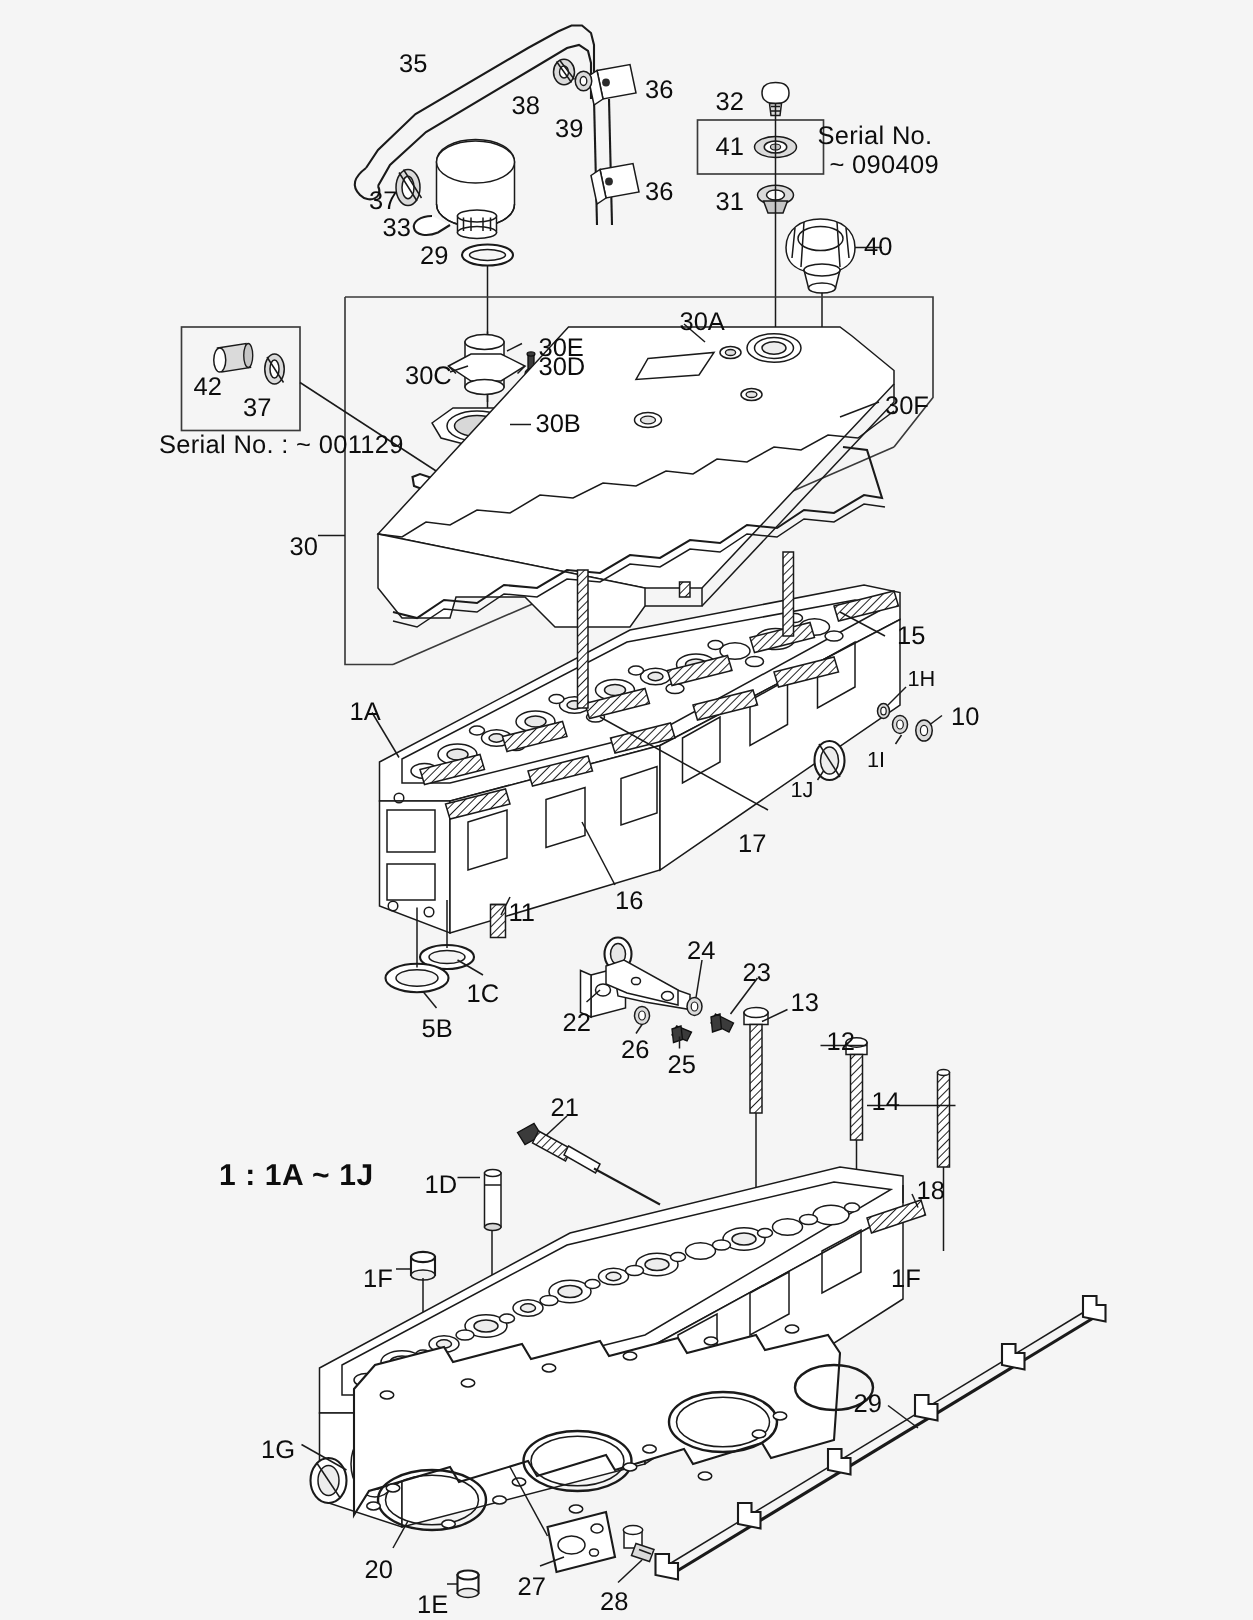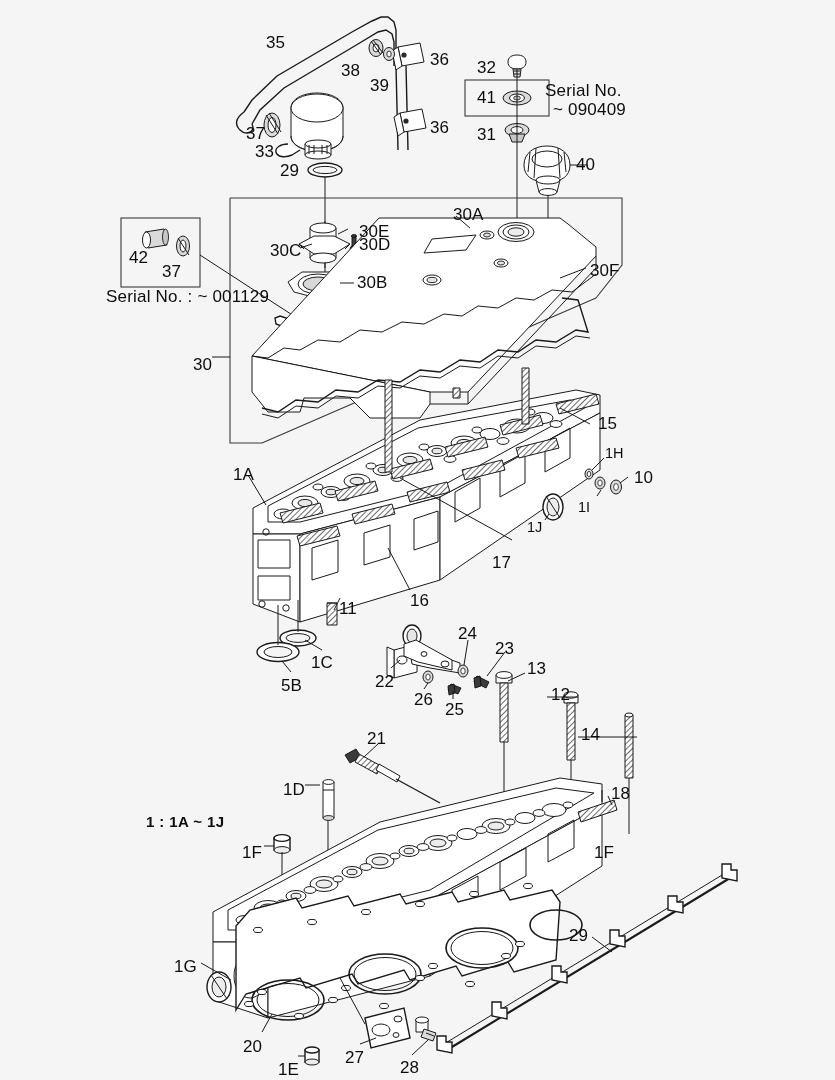--- a/index.html
+++ b/index.html
@@ -19,21 +19,21 @@
   .lbl{
     position:absolute;
     color:#0d0d0d;
     font-size:17px;
     line-height:1;
     white-space:nowrap;
     font-family:"Liberation Sans","DejaVu Sans",sans-serif;
   }
   .lbl.sm{font-size:14.5px;}
   .lbl.serial{font-size:17px;letter-spacing:.2px;}
-  .lbl.legend{font-size:15px;font-weight:bold;letter-spacing:.4px;margin-top:40px;}
+  .lbl.legend{font-size:20px;font-weight:bold;letter-spacing:.4px;}
   svg{display:block;}
   .ln{fill:none;stroke:#1a1a1a;stroke-width:1;}
   .ln2{fill:none;stroke:#1a1a1a;stroke-width:1.4;}
   .lnth{fill:none;stroke:#1a1a1a;stroke-width:2.1;}
   .lead{fill:none;stroke:#1a1a1a;stroke-width:1;}
   .box{fill:none;stroke:#3a3a3a;stroke-width:1.1;}
   .wh{fill:#ffffff;stroke:#1a1a1a;stroke-width:1;}
   .wh2{fill:#ffffff;stroke:#1a1a1a;stroke-width:1.4;}
   .gr{fill:#dadada;stroke:#1a1a1a;stroke-width:1;}
   .gr2{fill:#c6c6c6;stroke:#1a1a1a;stroke-width:1;}

